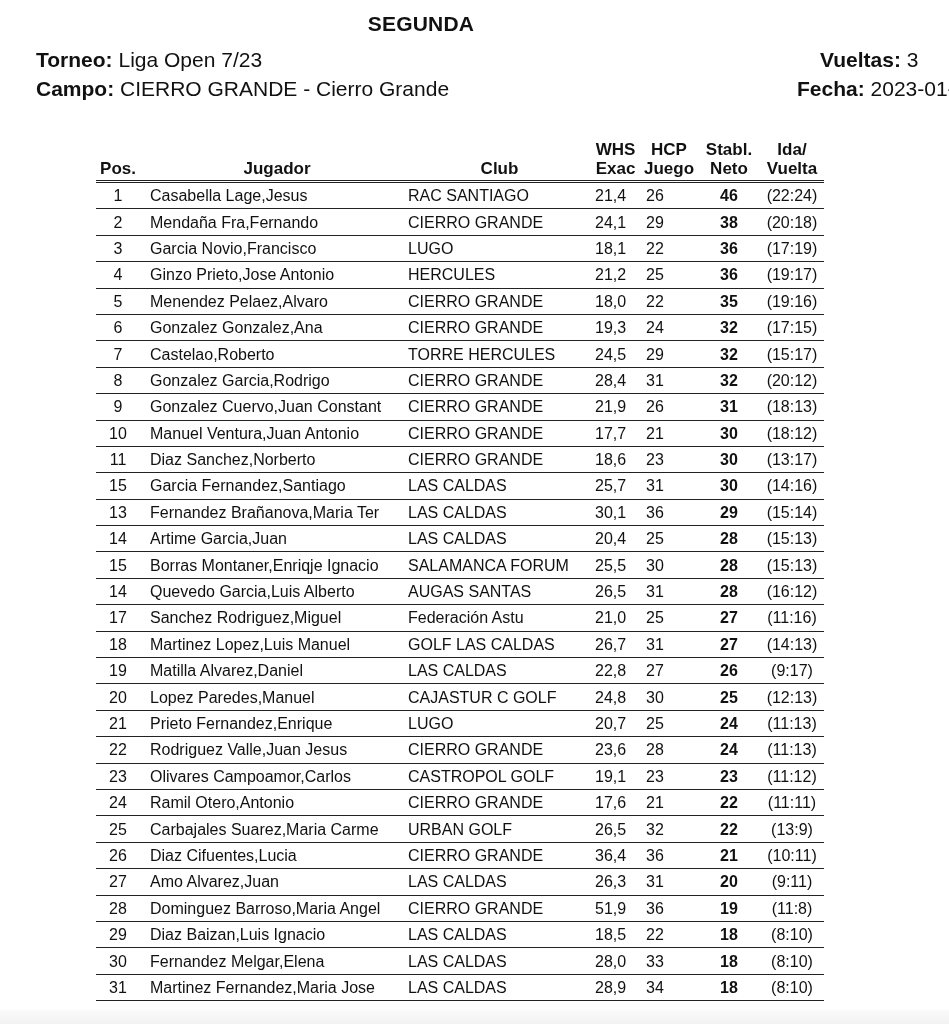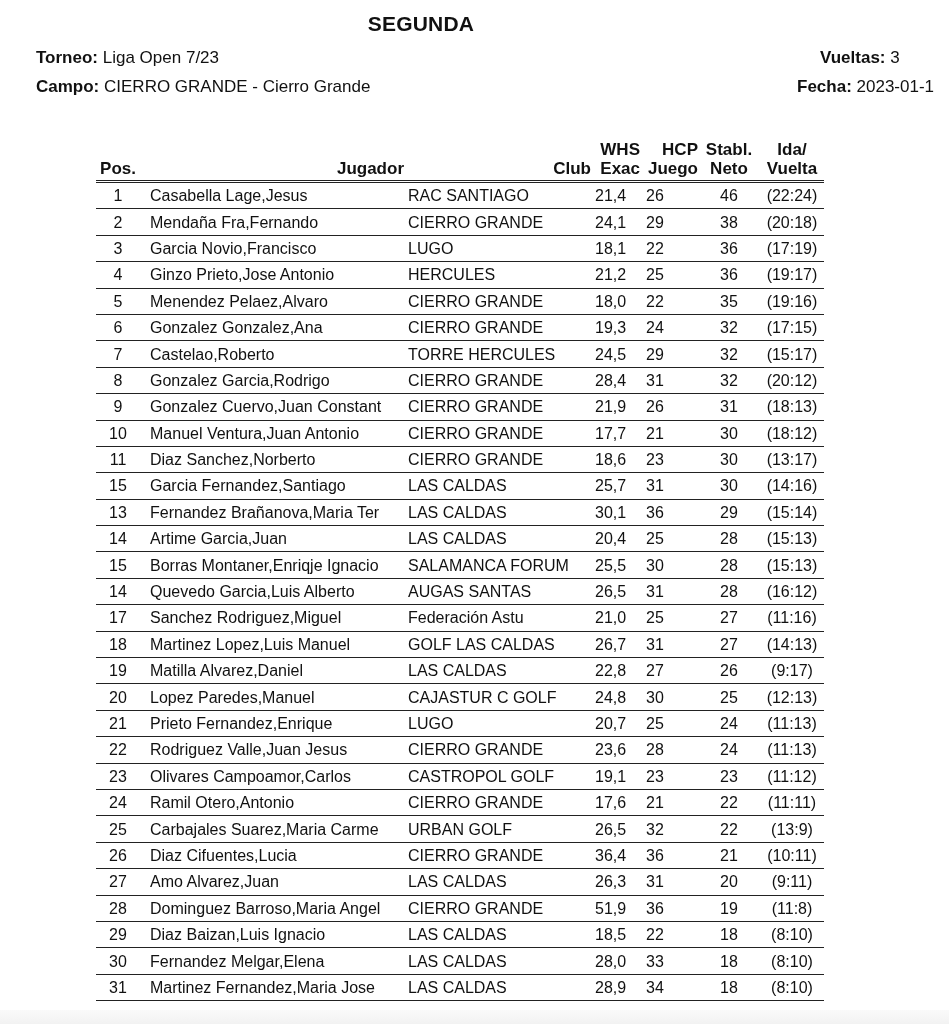--- a/index.html
+++ b/index.html
@@ -4,48 +4,48 @@
 <style>
   html, body { margin:0; padding:0; }
   body {
     width:949px; height:1024px; overflow:hidden; background:#ffffff;
     font-family:"Liberation Sans", sans-serif; color:#111; position:relative;
   }
   .title {
     position:absolute; top:12px; left:0; width:842px; text-align:center;
     font-size:21px; font-weight:bold; letter-spacing:0.2px;
   }
-  .meta { position:absolute; font-size:17px; white-space:nowrap; }
+  .meta { position:absolute; font-size:21px; white-space:nowrap; }
   .meta b { font-weight:bold; }
   #m-torneo { left:36px; top:48px; }
   #m-campo { left:36px; top:77px; }
   #m-vueltas { left:820px; top:48px; }
   #m-fecha { left:797px; top:77px; }
 
   table.results {
     position:absolute; left:96px; top:140px; border-collapse:separate; border-spacing:0;
     font-size:16px;
   }
   table.results th {
     font-weight:bold; font-size:17px; vertical-align:bottom; line-height:19px;
-    padding:0 0 2px 0; border-bottom:3px double #222; text-align:right; white-space:nowrap;
+    padding:0 0 2px 0; border-bottom:3px double #222; text-align:center; white-space:nowrap;
   }
   table.results th.gap { border-bottom:none; width:0; padding:0; }
   table.results td {
     height:25.4px; padding:0; border-bottom:1px solid #222; white-space:nowrap;
     line-height:25px; overflow:hidden;
   }
   .c-pos { width:44px; text-align:center !important; }
   .c-name { width:254px; padding-left:10px !important; max-width:254px; overflow:hidden; }
   .c-club { width:183px; max-width:183px; overflow:hidden; padding-left:4px !important; }
   .c-whs { width:45px; padding-left:4px !important; }
   .c-hcp { width:52px; padding-left:6px !important; }
   .c-neto { width:62px; text-align:center !important; }
   .c-iv { width:64px; text-align:center !important; }
-  td.c-neto { font-weight:normal; }
+  td.c-neto { font-weight:bold; }
   th.c-name { padding-left:10px !important; }
   th.c-whs, th.c-hcp, th.c-neto, th.c-iv { text-align:center; }
   th.c-whs { padding-left:0 !important; }
   th.c-hcp { padding-left:0 !important; }
   .cellclip { display:block; overflow:hidden; white-space:nowrap; }
   .bottom-shade {
     position:absolute; left:0; right:0; top:1010px; height:14px;
     background:linear-gradient(#fafafa,#f2f2f2);
   }
 </style>

